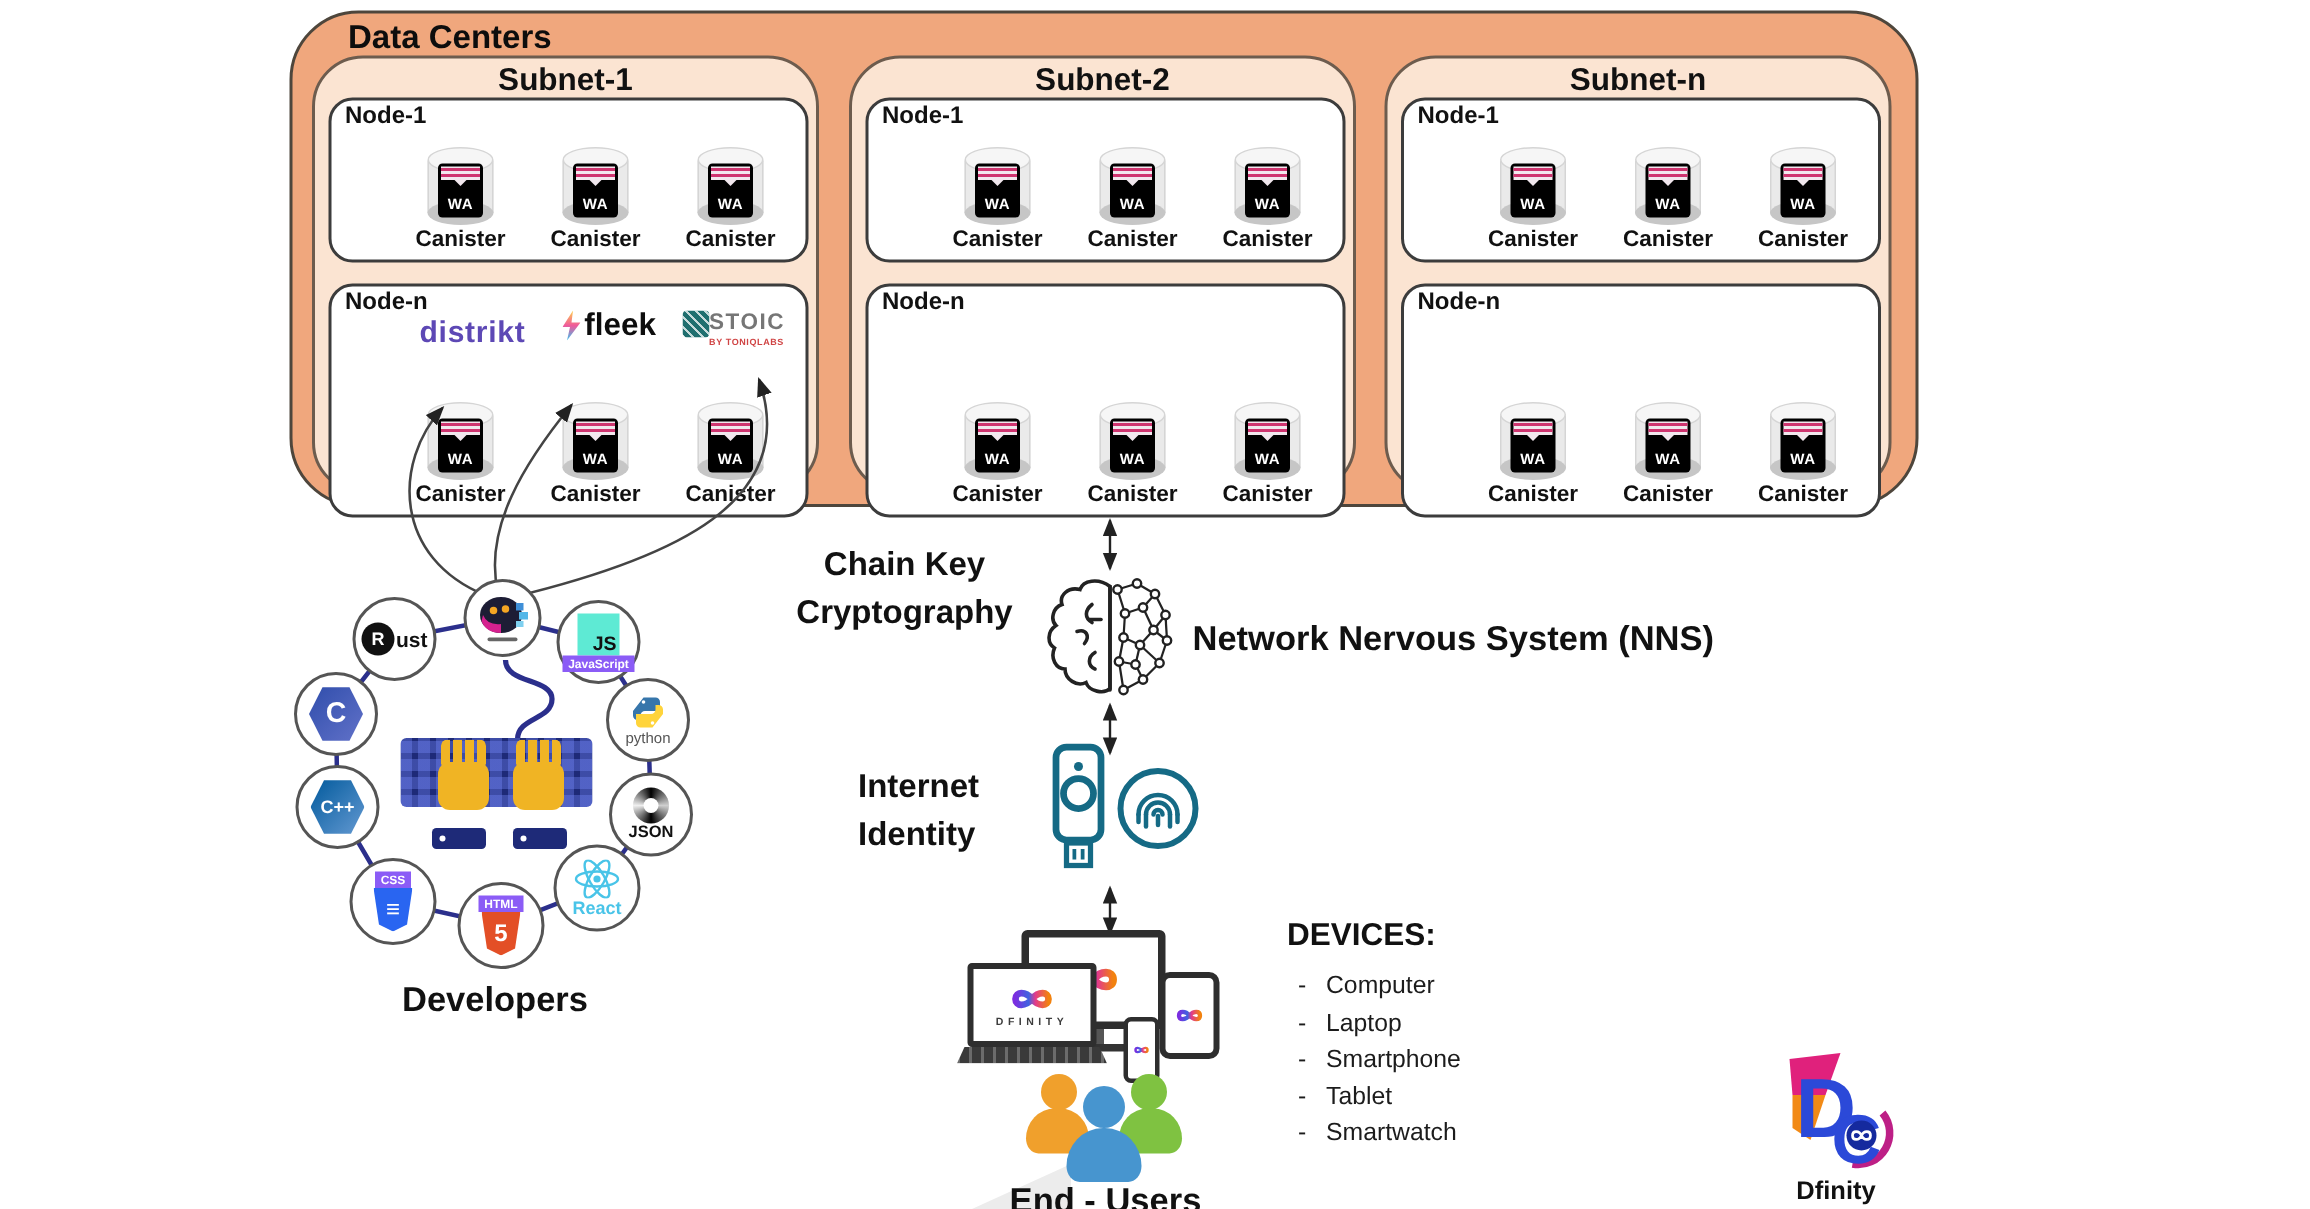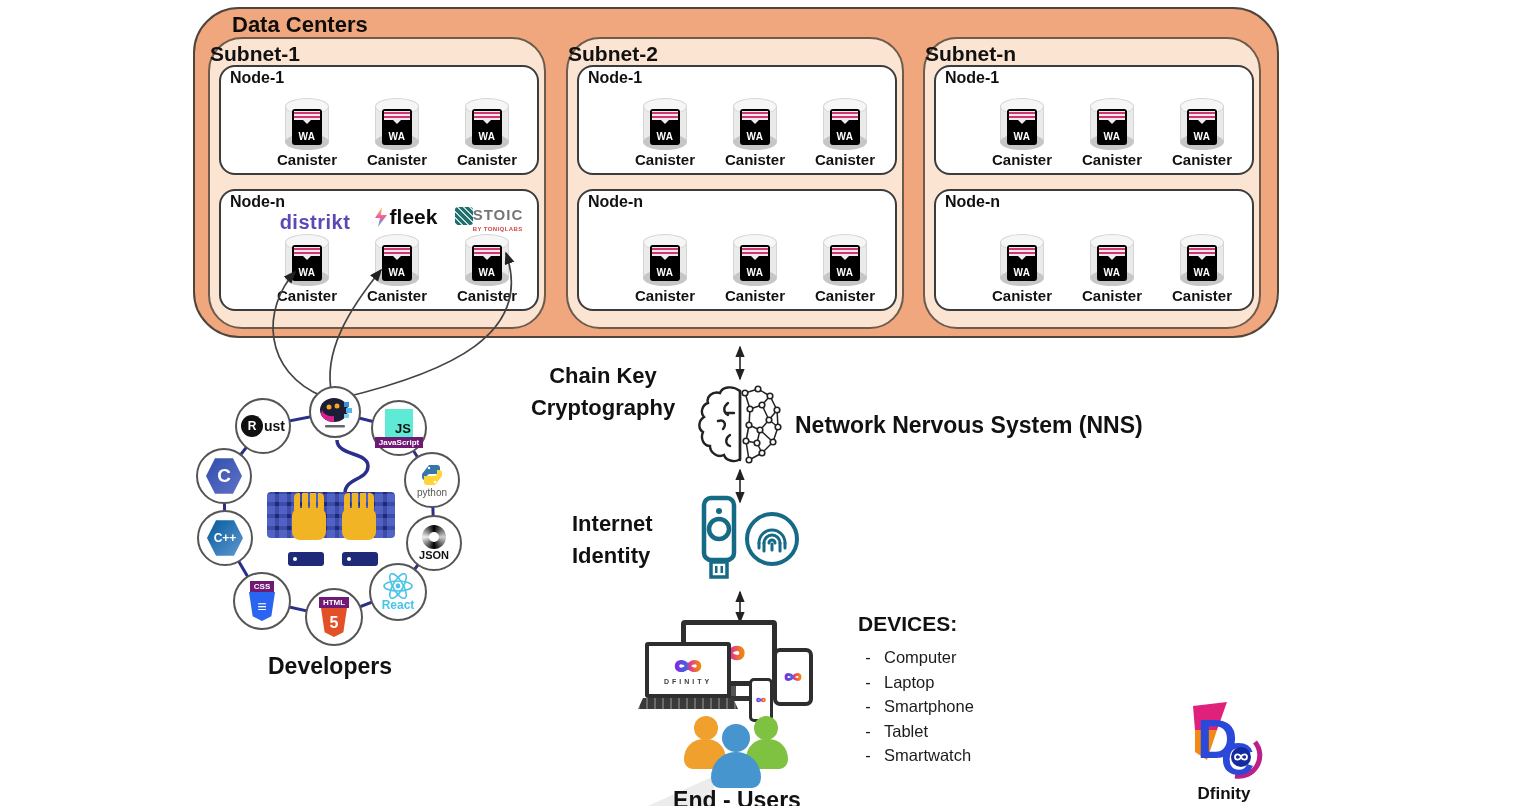--- a/index.html
+++ b/index.html
@@ -7,24 +7,24 @@
          font-family:"Liberation Sans",sans-serif;color:#111;}
   .stage *{box-sizing:border-box;}
 
   
   .dc-box{position:absolute;left:193px;top:7px;width:1086px;height:331px;
           background:#f0a77d;border:2px solid #4e463c;border-radius:46px;z-index:0;}
   .dc-title{position:absolute;left:37px;top:3px;font-size:22px;font-weight:bold;color:#0d0d0d;}
   .subnet{position:absolute;top:28px;width:338px;height:292px;background:#fbe4d2;
           border:2px solid #6d5c4e;border-radius:34px;}
   .s1{left:13px}.s2{left:371px}.s3{left:728px}
-  .subnet-title{text-align:left;font-size:21px;font-weight:bold;margin-top:3px;}
+  .subnet-title{text-align:center;font-size:21px;font-weight:bold;margin-top:3px;}
   .node{position:absolute;left:9px;width:320px;background:#fff;border:2px solid #3c3c3c;border-radius:16px;}
   .node-first{top:26px;height:110px;}
-  .node-last{top:150px;height:122px;}
+  .node-last{top:150px;height:156px;}
   .node-label{position:absolute;left:9px;top:2px;font-size:16px;font-weight:bold;}
   .can-row{position:absolute;bottom:5px;left:60px;display:flex;gap:38px;}
 
   
   .canister{width:52px;display:flex;flex-direction:column;align-items:center;}
   .cyl{position:relative;width:46px;height:52px;}
   .cyl-top{position:absolute;top:0;left:1px;right:1px;height:17px;background:#f6f6f6;
            border:1px solid #d5d5d5;border-radius:50%;z-index:1;}
   .cyl-body{position:absolute;top:9px;left:1px;right:1px;bottom:8px;background:#eaeaea;
             border-left:1px solid #d5d5d5;border-right:1px solid #d5d5d5;}
@@ -97,21 +97,21 @@
              font-size:23px;font-weight:bold;z-index:2;}
   .hex{clip-path:polygon(25% 3%,75% 3%,100% 50%,75% 97%,25% 97%,0% 50%);display:flex;
        align-items:center;justify-content:center;color:#fff;font-weight:bold;}
   .hex-c{width:36px;height:38px;background:linear-gradient(135deg,#2f4dab,#6272c9);font-size:19px;}
   .hex-cpp{width:36px;height:38px;background:linear-gradient(135deg,#00599c,#659ad2);font-size:12px;}
   .shield{width:26px;height:29px;clip-path:polygon(0 0,100% 0,86% 84%,50% 100%,14% 84%);
           display:flex;align-items:center;justify-content:center;color:#fff;font-weight:bold;}
   .shield-css{background:#2965f1;}
   .shield-css::after{content:"\2261";color:#fff;font-size:16px;font-weight:bold;}
   .shield-html{background:#e34f26;font-size:16px;}
-  .banner{background:#701a75;color:#fff;font-size:8px;font-weight:bold;padding:1px 4px;line-height:9px;}
+  .banner{background:#8b5cf6;color:#fff;font-size:8px;font-weight:bold;padding:1px 4px;line-height:9px;}
   .rust-row{display:flex;align-items:center;gap:1px;}
   .rust-gear{width:22px;height:22px;border-radius:50%;background:#111;color:#fff;display:flex;
              align-items:center;justify-content:center;font-size:12px;font-weight:bold;}
   .rust-rest{font-size:14px;font-weight:bold;color:#111;}
   .js-square{width:28px;height:28px;background:#5eead4;display:flex;align-items:flex-end;
              justify-content:flex-end;font-size:13px;font-weight:bold;color:#111;padding:1px 2px;}
   .json-torus{width:24px;height:24px;border-radius:50%;position:relative;
               background:conic-gradient(#000,#cfcfcf,#000,#efefef,#000);}
   .json-torus::after{content:"";position:absolute;left:7px;top:7px;width:10px;height:10px;
                      border-radius:50%;background:#fff;}

